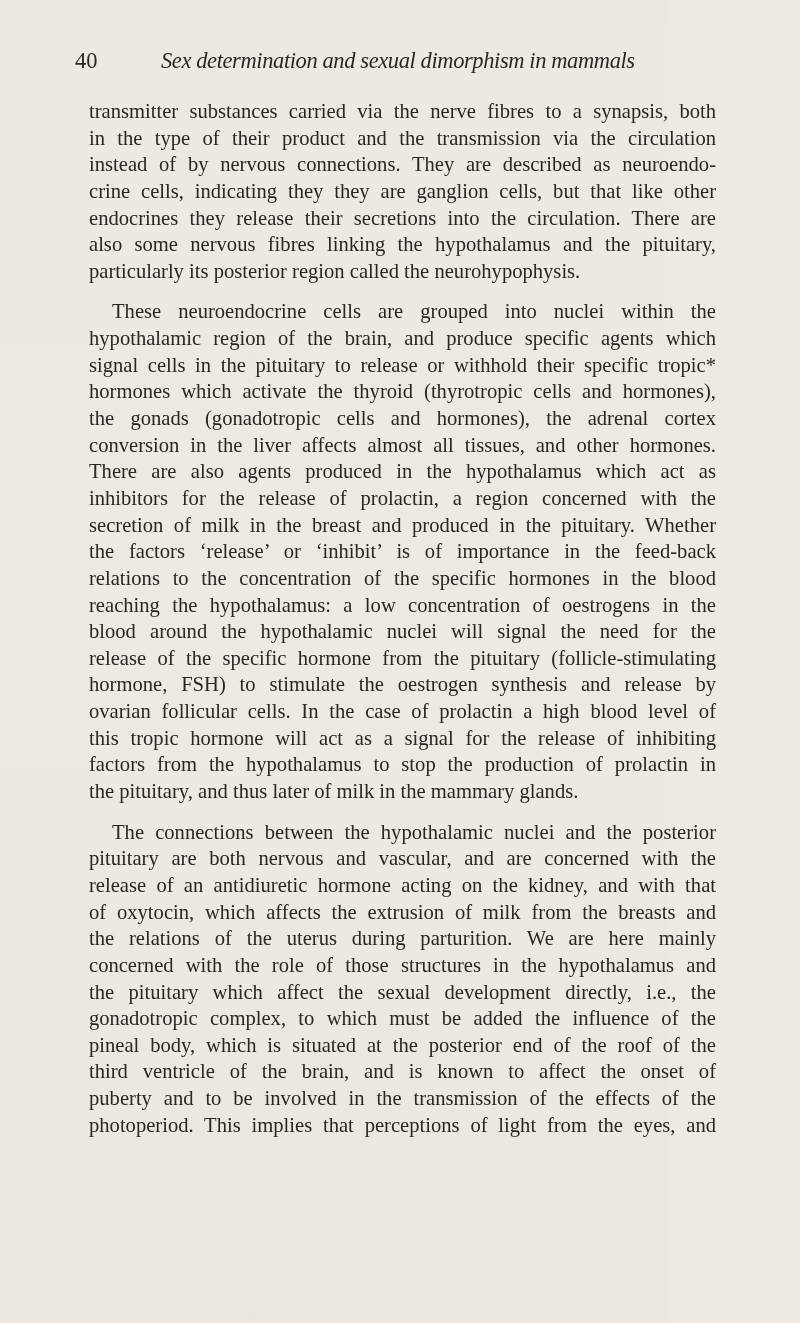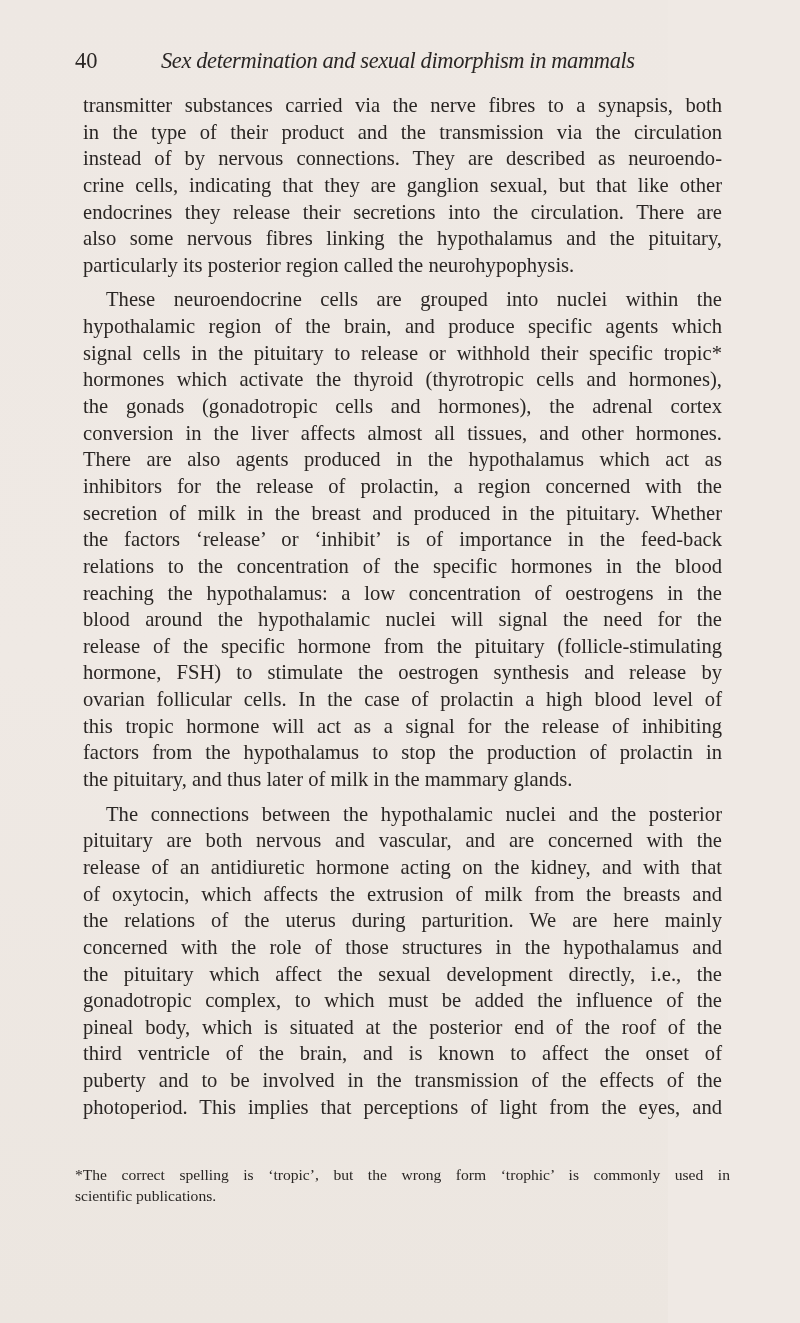--- a/index.html
+++ b/index.html
@@ -42,21 +42,21 @@
     }
     .body-text {
       position: absolute;
       left: 75px;
       top: 84px;
       width: 655px;
       font-size: 20.6px;
       line-height: 26.65px;
     }
     .para {
-      margin: 8px;
+      margin: 14px;
       text-align: justify;
       text-align-last: left;
     }
     .para .line {
       display: block;
       text-align: justify;
       text-align-last: justify;
       white-space: nowrap;
       height: 26.65px;
     }
@@ -92,21 +92,21 @@
   <div class="running-head">
     <span class="page-number">40</span><span class="running-title">Sex determination and sexual dimorphism in mammals</span>
   </div>
 
   <div class="body-text">
 
     <p class="para">
       <span class="line">transmitter substances carried via the nerve fibres to a synapsis, both</span>
       <span class="line">in the type of their product and the transmission via the circulation</span>
       <span class="line">instead of by nervous connections. They are described as neuroendo-</span>
-      <span class="line">crine cells, indicating that they are ganglion sexual, but that like other</span>
+      <span class="line">crine cells, indicating they they are ganglion cells, but that like other</span>
       <span class="line">endocrines they release their secretions into the circulation. There are</span>
       <span class="line">also some nervous fibres linking the hypothalamus and the pituitary,</span>
       <span class="line last">particularly its posterior region called the neurohypophysis.</span>
     </p>
 
     <p class="para">
       <span class="line indent">These neuroendocrine cells are grouped into nuclei within the</span>
       <span class="line">hypothalamic region of the brain, and produce specific agents which</span>
       <span class="line">signal cells in the pituitary to release or withhold their specific tropic*</span>
       <span class="line">hormones which activate the thyroid (thyrotropic cells and hormones),</span>
@@ -136,18 +136,14 @@
       <span class="line">concerned with the role of those structures in the hypothalamus and</span>
       <span class="line">the pituitary which affect the sexual development directly, i.e., the</span>
       <span class="line">gonadotropic complex, to which must be added the influence of the</span>
       <span class="line">pineal body, which is situated at the posterior end of the roof of the</span>
       <span class="line">third ventricle of the brain, and is known to affect the onset of</span>
       <span class="line">puberty and to be involved in the transmission of the effects of the</span>
       <span class="line">photoperiod. This implies that perceptions of light from the eyes, and</span>
     </p>
   </div>
 
-  <div class="footnote">
-    <span class="line">*The correct spelling is ‘tropic’, but the wrong form ‘trophic’ is commonly used in</span>
-    <span class="line last">scientific publications.</span>
-  </div>
 
 </div>
 
 </body></html>

